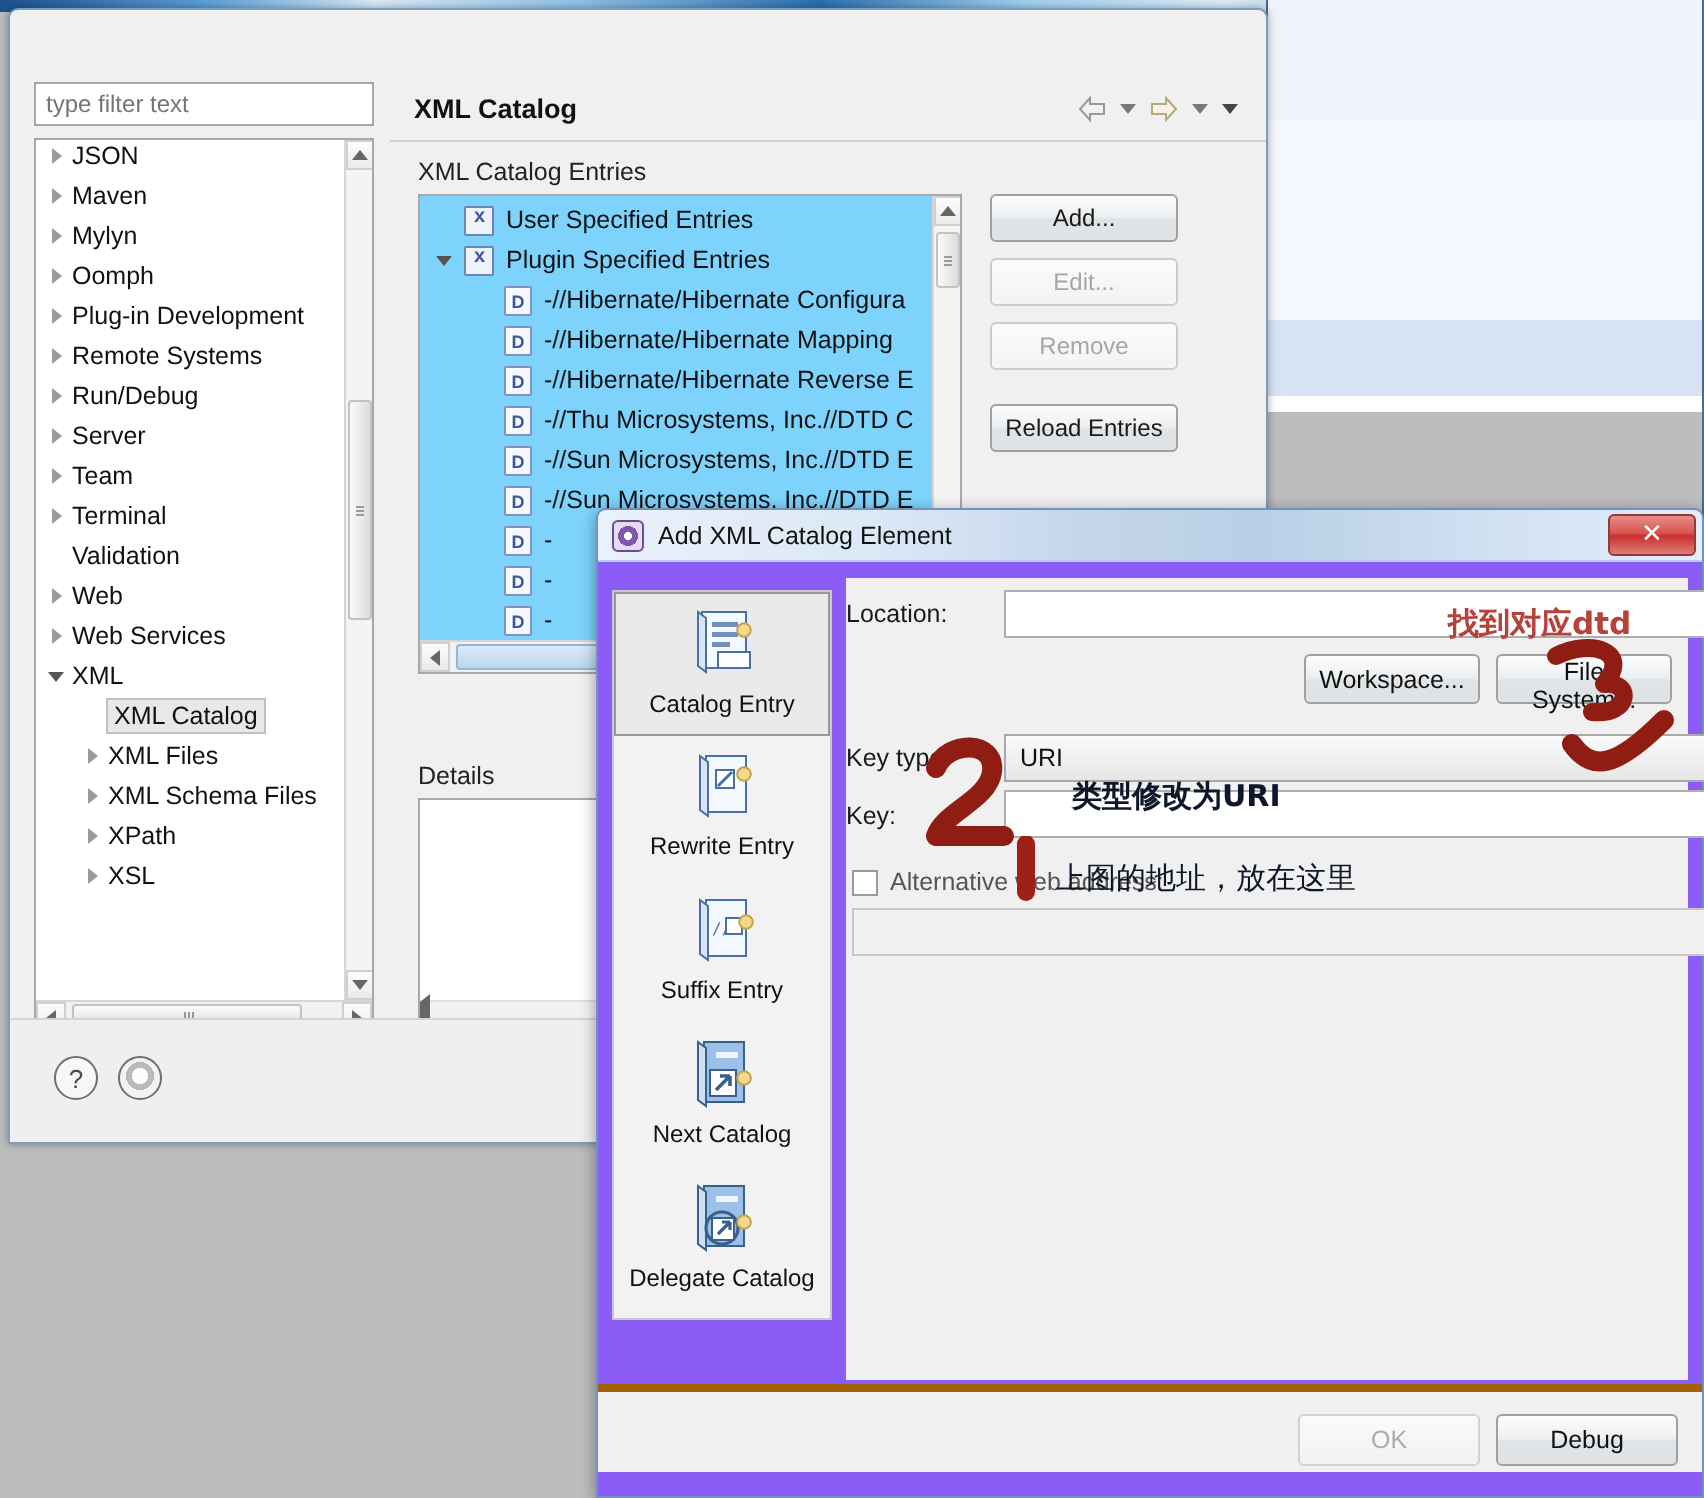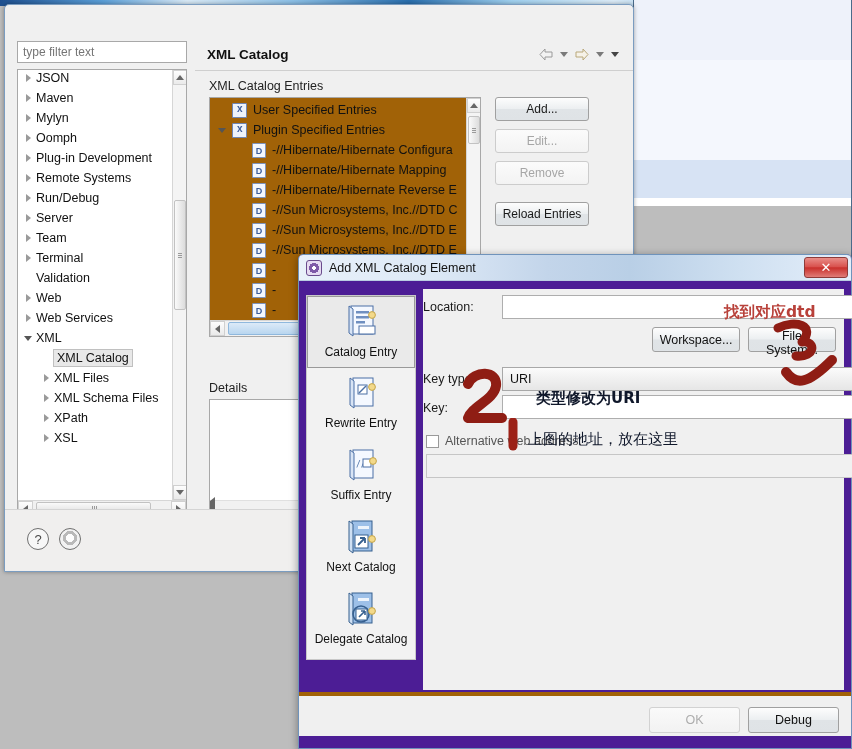--- a/index.html
+++ b/index.html
@@ -168,21 +168,21 @@
   #page-title { font-weight:bold; font-size:13.5px; color:#111; margin-left:12px; }
   #nav-icons { margin-left:auto; display:flex; align-items:center; gap:7px; margin-right:14px; }
   .nav-arrow { width:14px;height:13px; position:relative; }
   .nav-arrow svg{display:block;}
   .small-caret{ width:0;height:0;border-left:4px solid transparent;border-right:4px solid transparent;border-top:5px solid #444;}
   .small-caret.light{ border-top-color:#7a7a7a;}
 
   #catalog-group-label { position:absolute; left:14px; top:48px; font-size:12.5px; color:#222; }
   #entries-box {
     position:absolute; left:14px; top:66px; width:272px; height:240px;
-    background:#a16207; border:1px solid #a8a8a8; overflow:hidden;
+    background:#7dd3fc; border:1px solid #a8a8a8; overflow:hidden;
   }
   .entry-row{
     height:20px; display:flex; align-items:center;
     font-size:12.5px; color:#111; white-space:nowrap; padding-left:22px;
   }
   .entry-row.child{ padding-left:42px; }
   .ent-tw{ position:absolute; left:8px; width:12px; height:12px; }
   .ent-tw.open::before{content:"";position:absolute;left:0;top:4px;border-top:5px solid #555;border-left:4px solid transparent;border-right:4px solid transparent;}
   .ico-cat{
     width:15px;height:15px;margin-right:6px;flex:0 0 15px;
@@ -223,21 +223,21 @@
     border:1px solid #6f6f6f; background:#f7f7f7;
     display:flex;align-items:center;justify-content:center;
     font-size:13px; color:#4a4a4a;
   }
   #help-icon{ left:22px; }
   #apply-icon{ left:54px; background:radial-gradient(circle at 50% 45%,#fdfdfd 0 4px,#b9b9b9 4px 7px,#f2f2f2 7px 11px); }
 
   
   #add-dialog{
     position:absolute; left:298px; top:254px; width:554px; height:495px;
-    background:#4c1d95;
+    background:#8b5cf6;
     border:1px solid #6f93bb;
     border-radius:5px 5px 0 0;
     box-shadow:0 2px 8px rgba(0,0,0,.4);
   }
   #add-titlebar{
     height:26px;
     background:linear-gradient(to right,#e9f1fa 0%,#dce8f6 25%,#c3d5ea 45%,#b9cfe6 60%,#cfe0f1 80%,#e4eefa 100%);
     border-radius:4px 4px 0 0;
     display:flex;align-items:center;padding-left:7px; position:relative;
     border-bottom:1px solid #b9cde1;
@@ -482,21 +482,21 @@
             <div class="entry-row child" style="position: relative;">
               <span class="ico-d">D</span>
               <span>-//Hibernate/Hibernate Mapping</span>
             </div>
             <div class="entry-row child" style="position: relative;">
               <span class="ico-d">D</span>
               <span>-//Hibernate/Hibernate Reverse E</span>
             </div>
             <div class="entry-row child" style="position: relative;">
               <span class="ico-d">D</span>
-              <span>-//Sun Microsystems, Inc.//DTD C</span>
+              <span>-//Thu Microsystems, Inc.//DTD C</span>
             </div>
             <div class="entry-row child" style="position: relative;">
               <span class="ico-d">D</span>
               <span>-//Sun Microsystems, Inc.//DTD E</span>
             </div>
             <div class="entry-row child" style="position: relative;">
               <span class="ico-d">D</span>
               <span>-//Sun Microsystems, Inc.//DTD E</span>
             </div>
             <div class="entry-row child" style="position: relative;">

